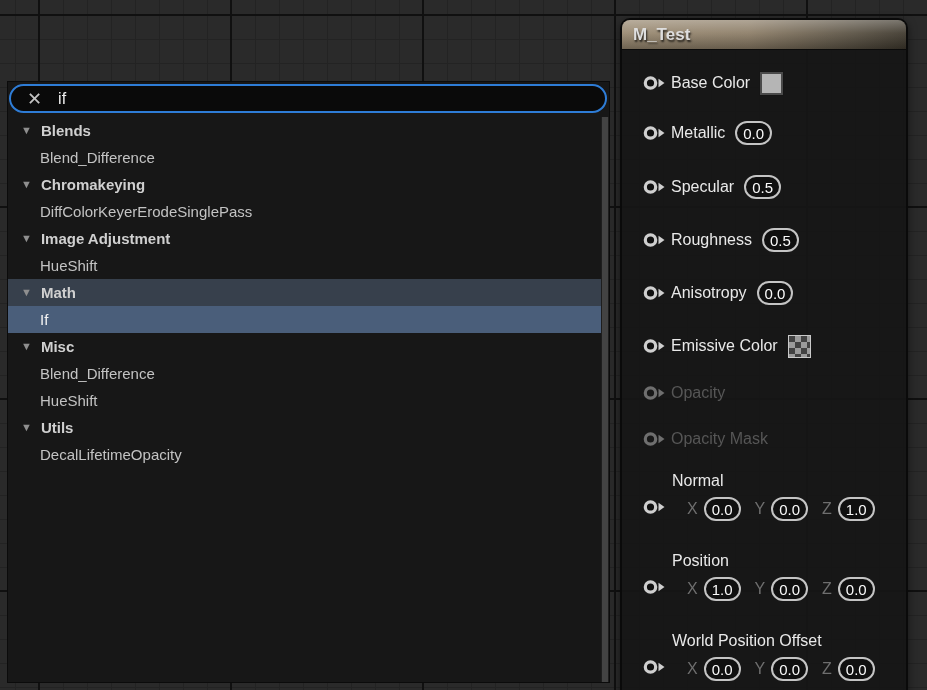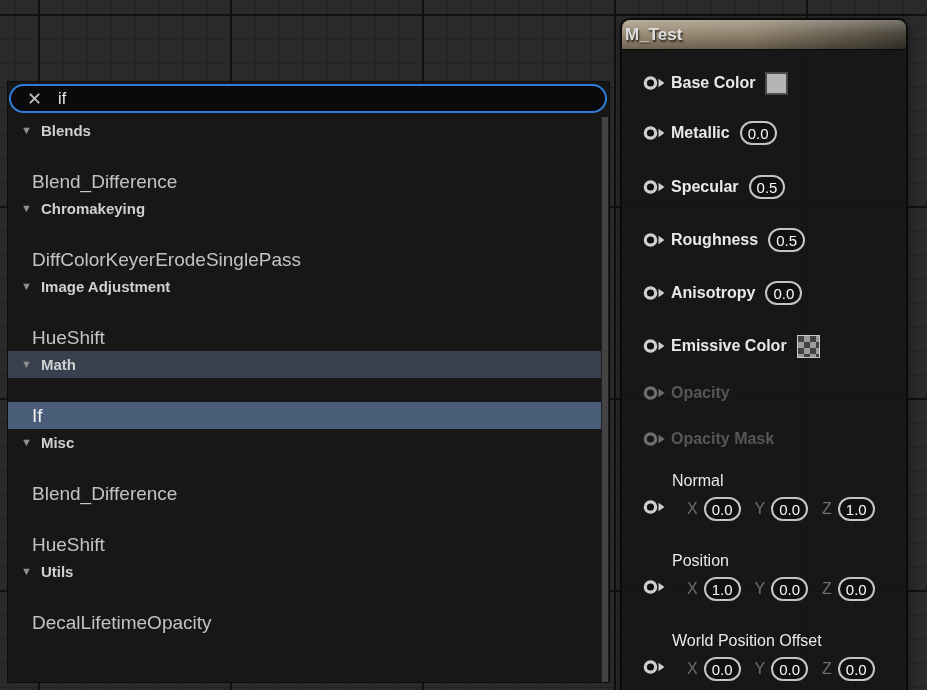--- a/index.html
+++ b/index.html
@@ -33,56 +33,56 @@
   }
   .search-pill input {
     flex:1; background:transparent; border:none; outline:none;
     color:#efefef; font-size:16px; font-family:inherit;
   }
   .list { position:absolute; left:0; top:35px; right:8px; bottom:0; }
   .row { height:27px; display:flex; align-items:center; }
   .cat-row { padding-left:13px; gap:9px; }
   .cat-row .tri { color:#8f8f8f; font-size:11px; line-height:1; }
   .cat-row .cat-label { color:#d0d0d0; font-weight:bold; font-size:15px;text-align:right; }
-  .item-row { padding-left:24px; color:#c3c3c3; font-size:19px;margin-top:24px; }
+  .item-row { padding-left:32px; color:#c3c3c3; font-size:15px; }
   .row.hl { background:#37404c; }
   .row.selected { background:#4a5e7a; color:#f2f2f2; }
   .scrollbar {
     position:absolute; right:0; top:35px; bottom:0; width:8px; background:#1e1e1e;
   }
   .scroll-thumb { position:absolute; left:1px; right:1px; top:0; bottom:0; background:#434343; }
 
   
   .material-node {
     position:absolute; left:620px; top:18px; width:288px; height:700px;
     background:rgba(21,21,21,0.93);
     border:2px solid #0a0a0a; border-radius:10px;
     box-shadow:0 3px 8px rgba(0,0,0,0.5);
   }
   .node-header {
     height:30px; border-radius:8px 8px 0 0;
     background:
       linear-gradient(180deg, rgba(255,255,255,0.30) 0%, rgba(255,255,255,0.06) 45%, rgba(0,0,0,0.28) 100%),
       linear-gradient(90deg, #9a8a72 0%, #8d7e68 45%, #5a5244 82%, #403a2f 100%);
     border-bottom:1px solid #0a0a0a;
-    display:flex; align-items:center; padding-left:3px;
+    display:flex; align-items:center; padding-left:11px;
   }
   .node-title {
     color:#dedede; font-weight:bold; font-size:17px;
     text-shadow:1px 2px 2px rgba(0,0,0,0.75);
   }
   .node-row {
     position:absolute; left:0; height:30px; padding-left:20px;
     display:flex; align-items:center; gap:6px;
     color:#e9e9e9; font-size:16px; white-space:nowrap;
   }
   .pin { width:23px; height:16px; color:#cfcfcf; flex:0 0 auto; }
   .node-row.disabled { color:#565656; }
   .node-row.disabled .pin { color:#6f6f6f; }
-  .pin-label { margin-right:4px;font-weight:bold; }
+  .pin-label { margin-right:4px; }
   .value-box {
     min-width:28px; height:24px; padding:0 6px;
     border:2px solid #c4c4c4; border-radius:12px;
     background:rgba(8,8,8,0.45); color:#fafafa;
     font-size:15px; display:inline-flex; align-items:center; justify-content:center;
   }
   .swatch { width:23px; height:23px; display:inline-block; }
   .swatch.solid { background:#b5b5b5; border:2px solid #4a4a4a; outline:1px solid #151515; }
   .swatch.checker {
     border:1px solid #c9c9c9;

